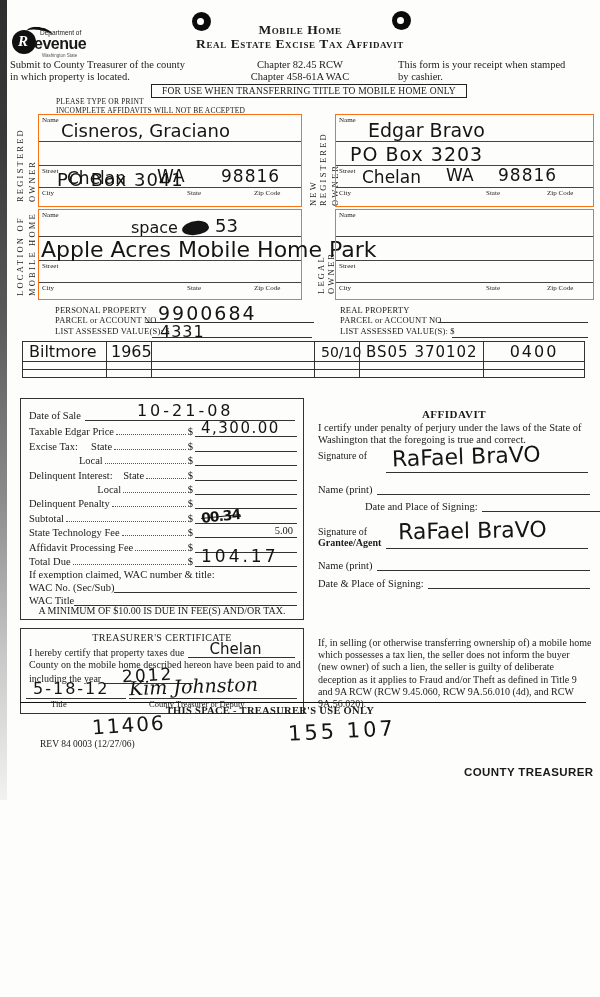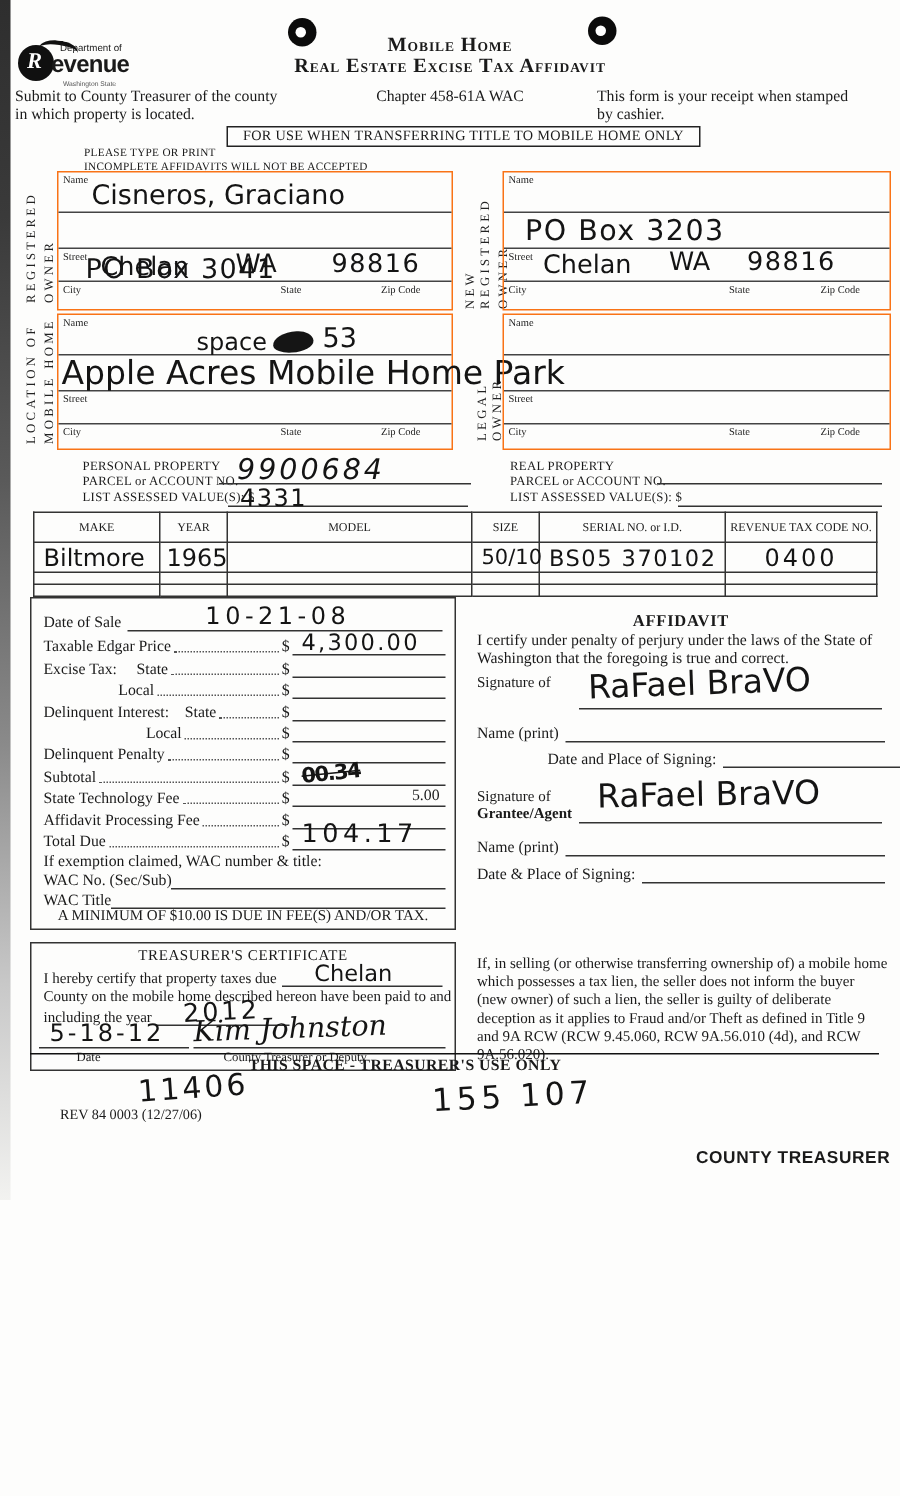--- a/index.html
+++ b/index.html
@@ -82,20 +82,21 @@
   </div>
 
   <div class="abs t1 center" style="left:150px;top:22px;width:300px;">Mobile Home</div>
   <div class="abs t1 center" style="left:100px;top:36px;width:400px;">Real Estate Excise Tax Affidavit</div>
 
   <div class="abs small-serif" style="left:10px;top:59px;">
     <div>Submit to County Treasurer of the county</div>
     <div>in which property is located.</div>
   </div>
   <div class="abs small-serif center" style="left:200px;top:59px;width:200px;">
+    <div>Chapter 82.45 RCW</div>
     <div>Chapter 458-61A WAC</div>
   </div>
   <div class="abs small-serif" style="left:398px;top:59px;width:195px;">
     <div>This form is your receipt when stamped</div>
     <div>by cashier.</div>
   </div>
 
   <div class="abs banner" style="left:151px;top:84px;">FOR USE WHEN TRANSFERRING TITLE TO MOBILE HOME ONLY</div>
 
   <div class="abs tiny" style="left:56px;top:98px;">
@@ -146,20 +147,21 @@
       </div>
     <div class="orow" style="height:24px;"></div>
     <div class="orow" style="height:22px;">
         <span class="flabel">Street</span>
       </div>
     <div class="orow" style="height:17px;">
       <span class="flabel">City</span>
       <span class="flabel st" style="left:150px;">State</span>
       <span class="flabel st" style="left:211px;">Zip Code</span>
     </div>
+    <span class="hw abs" style="left:32px;top:4px;font-size:19px;">Edgar Bravo</span>
     <span class="hw abs" style="left:14px;top:28px;font-size:19px;letter-spacing:1px;">PO Box 3203</span>
     <span class="hw abs" style="left:26px;top:52px;font-size:17px;">Chelan</span>
     <span class="hw abs" style="left:110px;top:50px;font-size:17px;">WA</span>
     <span class="hw abs" style="left:162px;top:50px;font-size:17px;letter-spacing:1px;">98816</span>
   </div>
 
   <div class="obox" style="left:38px;top:209px;width:262px;height:89px;">
     <div class="orow" style="height:26px;">
         <span class="flabel">Name</span>
       </div>
@@ -191,21 +193,21 @@
       <span class="flabel st" style="left:150px;">State</span>
       <span class="flabel st" style="left:211px;">Zip Code</span>
     </div>
   </div>
 
   <div class="abs plabel" style="left:55px;top:306px;">
     <div>PERSONAL PROPERTY</div>
     <div>PARCEL or ACCOUNT NO.</div>
   </div>
   <div class="abs uline" style="left:146px;top:322px;width:168px;"></div>
-  <span class="hw abs" style="left:158px;top:302px;font-size:19px;letter-spacing:2px;font-style:italic;">9900684</span>
+  <span class="hw abs" style="left:158px;top:302px;font-size:19px;letter-spacing:2px;">9900684</span>
   <div class="abs plabel" style="left:55px;top:327px;">LIST ASSESSED VALUE(S): $</div>
   <div class="abs uline" style="left:152px;top:337px;width:160px;"></div>
   <span class="hw abs" style="left:160px;top:322px;font-size:16px;letter-spacing:1px;">4331</span>
 
   <div class="abs plabel" style="left:340px;top:306px;">
     <div>REAL PROPERTY</div>
     <div>PARCEL or ACCOUNT NO.</div>
   </div>
   <div class="abs uline" style="left:438px;top:322px;width:150px;"></div>
   <span class="hw abs" style="left:445px;top:306px;font-size:14px;"></span>
@@ -216,28 +218,20 @@
   <table class="veh" style="left:22px;top:341px;width:562px;">
     <colgroup>
         <col style="width:84px">
         <col style="width:45px">
         <col style="width:163px">
         <col style="width:45px">
         <col style="width:124px">
         <col style="width:101px">
       </colgroup>
     <tbody>
-        <tr style="height:20px;">
-      <th>MAKE</th>
-      <th>YEAR</th>
-      <th>MODEL</th>
-      <th>SIZE</th>
-      <th>SERIAL NO. or I.D.</th>
-      <th>REVENUE TAX CODE NO.</th>
-    </tr>
     <tr style="height:17px;">
       <td><span class="hw" style="font-size:16px;margin-left:6px;">Biltmore</span></td>
       <td><span class="hw" style="font-size:16px;margin-left:4px;">1965</span></td>
       <td><span class="hw"></span></td>
       <td><span class="hw" style="font-size:14px;margin-left:6px;">50/10</span></td>
       <td><span class="hw" style="font-size:15px;margin-left:6px;letter-spacing:1px;">BS05 370102</span></td>
       <td style="text-align:center;"><span class="hw" style="font-size:16px;letter-spacing:2px;">0400</span></td>
     </tr>
     <tr style="height:7px;">
       <td></td>
@@ -402,21 +396,21 @@
     </div>
     <div class="abs" style="left:8px;top:30px;font-size:10px;">County on the mobile home described hereon have been paid to and</div>
     <div class="abs" style="left:8px;right:110px;top:41px;display:flex;align-items:flex-end;height:14px;">
       <span style="font-size:10px;white-space:nowrap;text-align:center;">including the year</span>
       <span style="flex:1;border-bottom:1px solid #333;height:12px;position:relative;margin-left:3px;">
         <span class="hw abs" style="left:18px;bottom:-2px;font-size:17px;letter-spacing:2px;transform:rotate(-3deg);">2012</span>
       </span>
     </div>
     <span class="hw abs" style="left:12px;top:50px;font-size:16px;letter-spacing:2px;">5-18-12</span>
     <div class="abs uline" style="left:5px;top:69px;width:100px;"></div>
-    <div class="abs" style="left:30px;top:70px;font-size:8.5px;">Date</div>
+    <div class="abs" style="left:30px;top:70px;font-size:8.5px;">Title</div>
     <span class="hw abs" style="left:108px;top:46px;font-size:19px;font-style:italic;transform:rotate(-2deg);font-family:'DejaVu Serif',serif;">Kim Johnston</span>
     <div class="abs uline" style="left:108px;top:69px;width:168px;"></div>
     <div class="abs" style="left:128px;top:70px;font-size:8.5px;">County Treasurer or Deputy</div>
   </div>
 
   <div class="abs" style="left:318px;top:637px;width:274px;font-size:10px;line-height:12.2px;">If, in selling (or otherwise transferring ownership of) a mobile home which possesses a tax lien, the seller does not inform the buyer (new owner) of such a lien, the seller is guilty of deliberate deception as it applies to Fraud and/or Theft as defined in Title 9 and 9A RCW (RCW 9.45.060, RCW 9A.56.010 (4d), and RCW 9A.56.020).</div>
 
   <div class="abs" style="left:20px;top:702px;width:566px;border-top:1.5px solid #111;"></div>
   <div class="abs b center" style="left:20px;top:705px;width:500px;font-size:10.5px;letter-spacing:.3px;">THIS SPACE - TREASURER'S USE ONLY</div>
 

